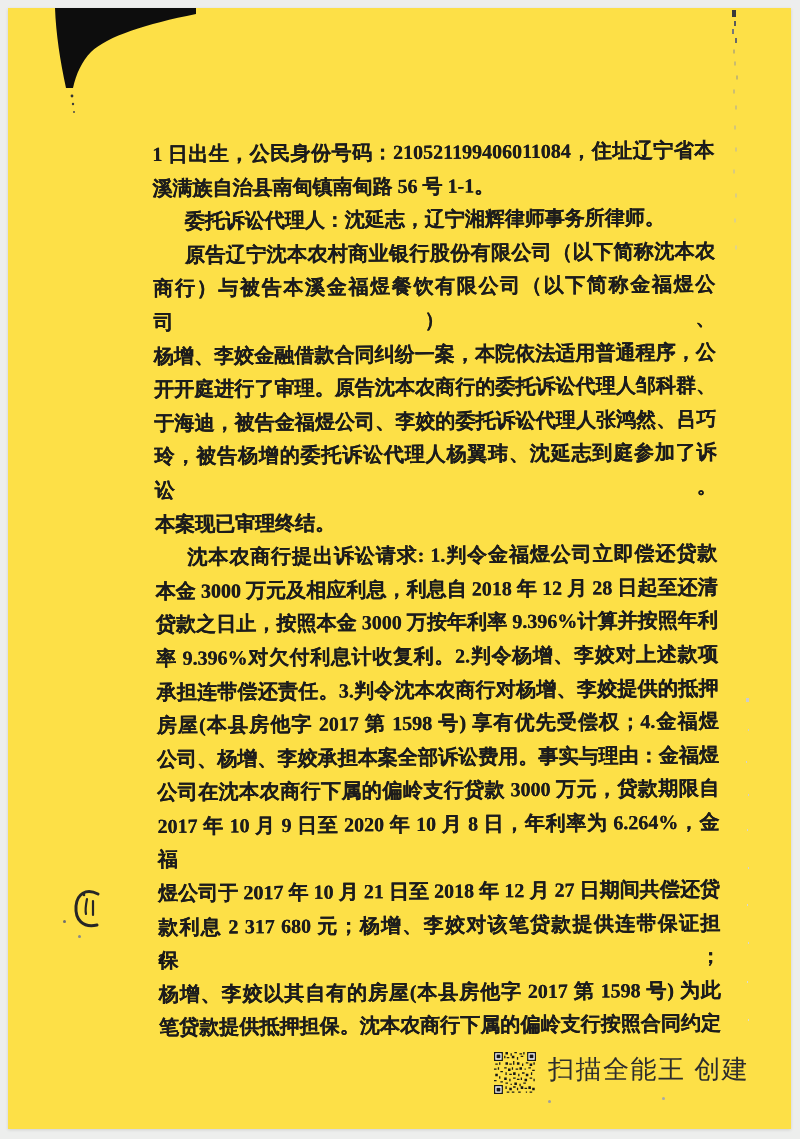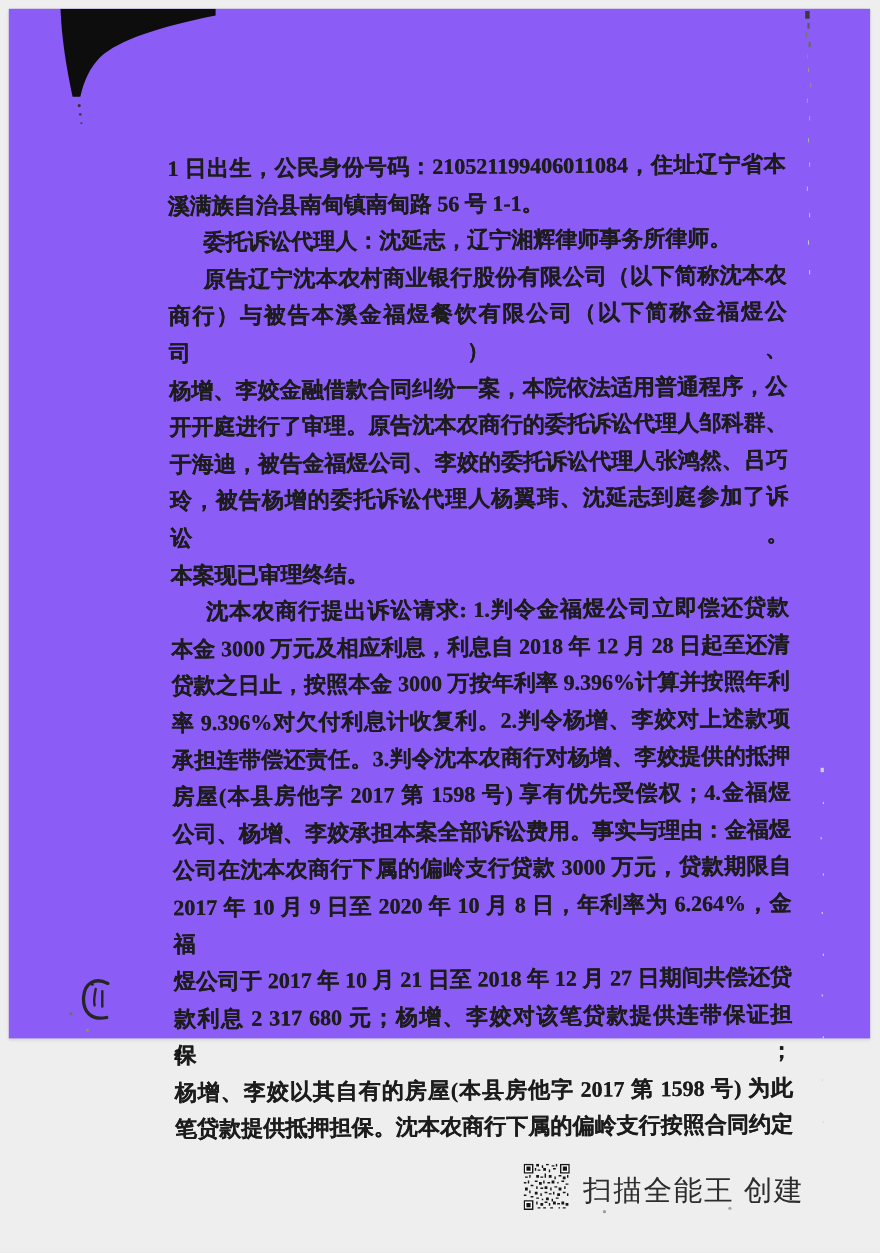--- a/index.html
+++ b/index.html
@@ -1,31 +1,31 @@
 <!DOCTYPE html>
 <html><head>
 <meta charset="utf-8">
 <style>
   html,body{margin:0;padding:0;}
   body{width:800px;height:1139px;background:#edeeed;font-family:"Liberation Serif","DejaVu Serif",serif;overflow:hidden;}
   .stage{position:relative;width:800px;height:1139px;background:#edeeed;overflow:hidden;}
-  .paper{position:absolute;left:8px;top:8px;width:783px;height:936px;background:#8b5cf6;box-shadow:0 1px 3px rgba(0,0,0,.12);}
+  .paper{position:absolute;left:8px;top:8px;width:783px;height:1121px;background:#fde047;box-shadow:0 1px 3px rgba(0,0,0,.12);}
   
   .body-text{
     position:absolute;left:144px;top:130px;width:562px;
     color:#1c1c1c;font-size:20px;line-height:33.6px;font-weight:600;
     transform:rotate(-0.45deg);transform-origin:0 0;
     text-shadow:0.3px 0 0 #1c1c1c;
   }
   .line{text-align:justify;text-align-last:justify;}
   .line.e{text-align-last:left;}
   .line.ind{text-indent:1.6em;}
   .page-number{position:absolute;left:150px;top:943px;font-family:"Liberation Sans","DejaVu Sans",sans-serif;font-size:14px;font-weight:bold;color:#111;}
   
-  .footer{position:absolute;left:468px;top:1044px;height:48px;display:flex;align-items:flex-end;gap:12px;}
+  .footer{position:absolute;left:486px;top:1044px;height:48px;display:flex;align-items:flex-start;gap:12px;}
   .wm-text{font-family:"Liberation Sans","DejaVu Sans",sans-serif;font-size:26px;font-weight:500;color:#2d2d2d;letter-spacing:1.5px;white-space:nowrap;}
   
   .corner-blob{position:absolute;left:38px;top:0;}
   .scribble{position:absolute;left:62px;top:876px;}
   .speck{position:absolute;background:transparent;}
   #speck-top{left:724px;top:2px;width:4px;height:7px;background:#3a3a3a;
     box-shadow:1px 10px 0 -1px #5a5a5a,-1px 18px 0 -1px #787878,2px 27px 0 -1px #6a6a6a,
     0 38px 0 -1.5px #8a8a8a,1px 50px 0 -1.5px #979797,3px 64px 0 -1.5px #8f8f8f,
     0 78px 0 -1.5px #9d9d9d,2px 94px 0 -1.5px #a3a3a3,1px 114px 0 -1.5px #ababab,
     2px 136px 0 -1.5px #b1b1b1,0 158px 0 -1.5px #b6b6b6,2px 182px 0 -1.5px #bcbcbc,

